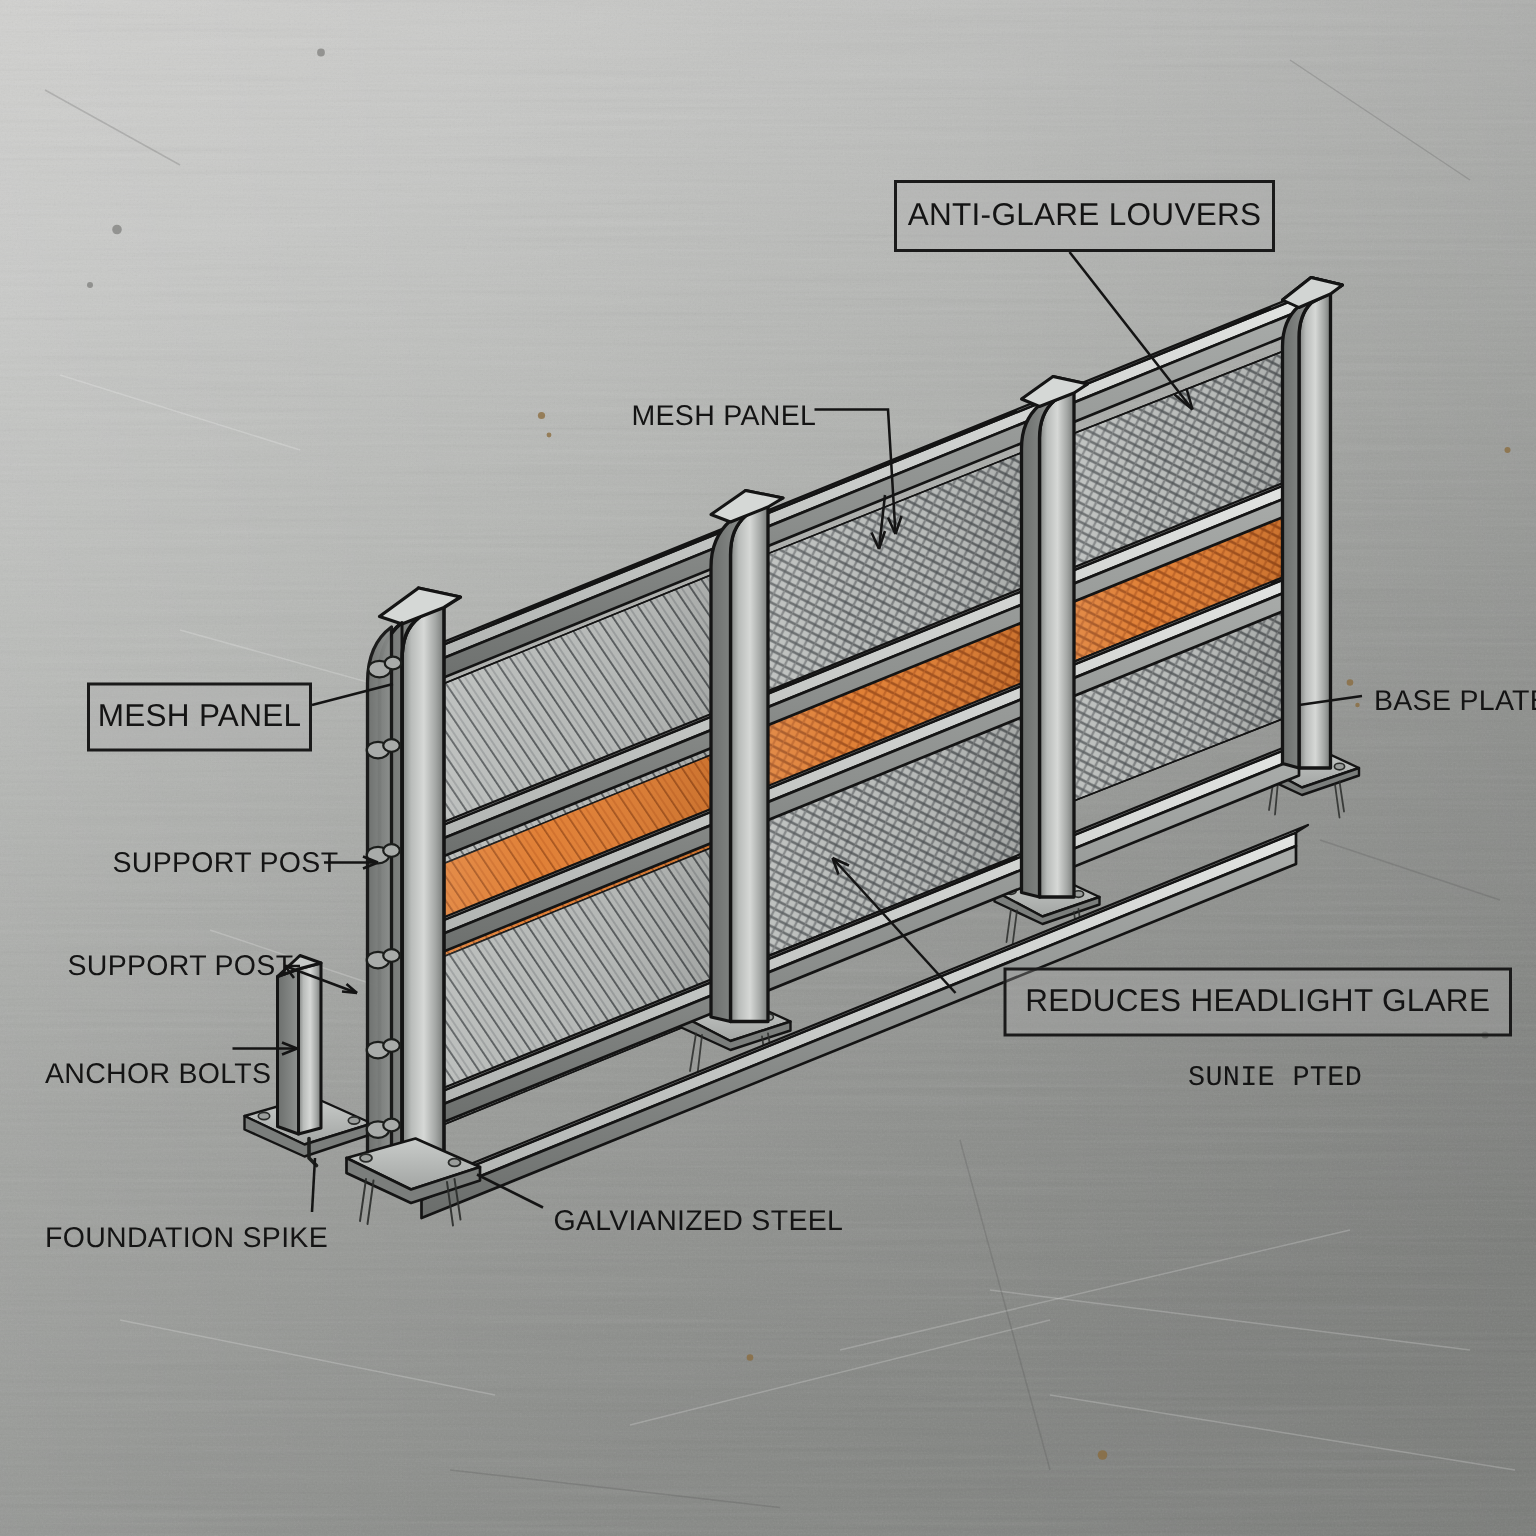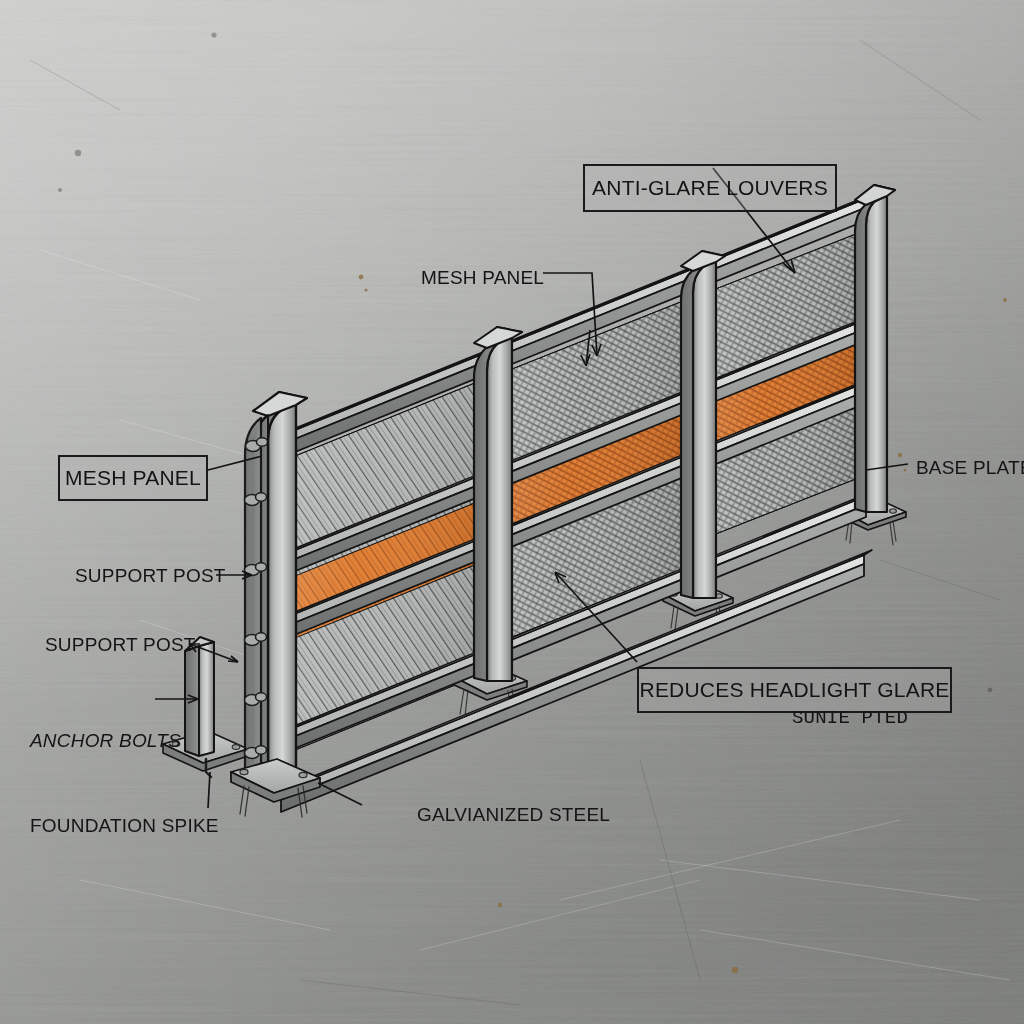--- a/index.html
+++ b/index.html
@@ -27,21 +27,21 @@
     white-space:nowrap;
     font-weight:400;
   }
   .plain-label{
     position:absolute;
     color:#141414;
     font-size:19px;
     white-space:nowrap;
     letter-spacing:0.2px;
   }
-  .plain-label.two-line{white-space:normal;line-height:1.35;margin-left:48px;}
+  .plain-label.two-line{white-space:normal;line-height:1.35;}
 </style>
 </head>
 <body>
 
 <div id="stage">
 <svg width="1024" height="1024" viewBox="0 0 1024 1024" xmlns="http://www.w3.org/2000/svg" shape-rendering="geometricPrecision">
   <defs>
 
     <linearGradient id="bgGrad" x1="0" y1="0" x2="0.25" y2="1">
       <stop offset="0%" stop-color="#cdcdcb"></stop>
@@ -372,32 +372,32 @@
 
     <path d="M362,805 L318,783"></path>
 
     <path d="M637,662 L555,572"></path>
     <path d="M555,572 L566,577 M555,572 L559,583"></path>
   </g>
 </svg>
 </div>
 
 <div id="text-layer">
-    <div class="callout-box" style="left: 583px; top: 120px; width: 254px; height: 48px; margin-top: 44px;">
+    <div class="callout-box" style="left: 596px; top: 120px; width: 254px; height: 48px;">
       <span>ANTI-GLARE LOUVERS</span>
     </div>
     <div class="callout-box" style="left: 58px; top: 455px; width: 150px; height: 46px;">
       <span>MESH PANEL</span>
     </div>
-    <div class="callout-box" style="left: 637px; top: 645px; width: 315px; height: 46px; margin-top: 22px;">
+    <div class="callout-box" style="left: 669px; top: 645px; width: 339px; height: 46px;">
       <span>REDUCES HEADLIGHT GLARE</span>
     </div>
     <div class="plain-label" style="left: 421px; top: 267px;">MESH PANEL</div>
     <div class="plain-label" style="left: 916px; top: 457px;">BASE PLATE</div>
     <div class="plain-label" style="left: 75px; top: 565px;">SUPPORT POST</div>
     <div class="plain-label" style="left: 45px; top: 634px;">SUPPORT POST</div>
-    <div class="plain-label" style="left: 30px; top: 730px; font-style: italic;">ANCHOR BOLTS</div>
+    <div class="plain-label" style="left: 30px; top: 706px;">ANCHOR BOLTS</div>
     <div class="plain-label" style="left: 30px; top: 815px;">FOUNDATION SPIKE</div>
     <div class="plain-label" style="left: 792px; top: 707px; font-family: Liberation Mono, monospace;">SUNIE PTED</div>
     <div class="plain-label two-line" style="left: 369px; top: 802px;">
       <div>GALVIANIZED STEEL</div>
     </div>
   </div>
 
 </body></html>

